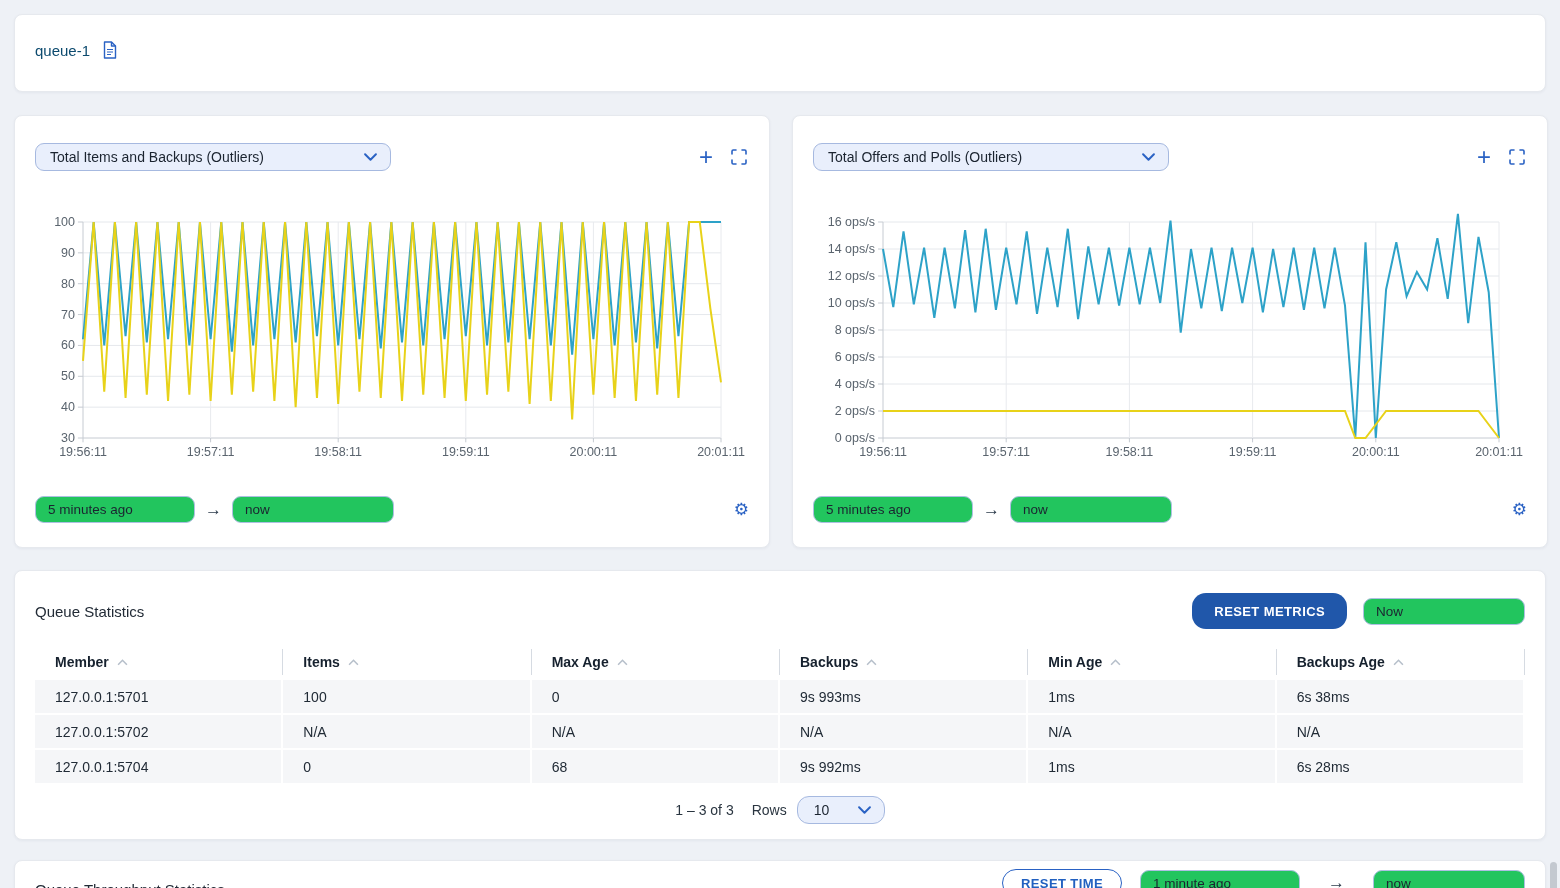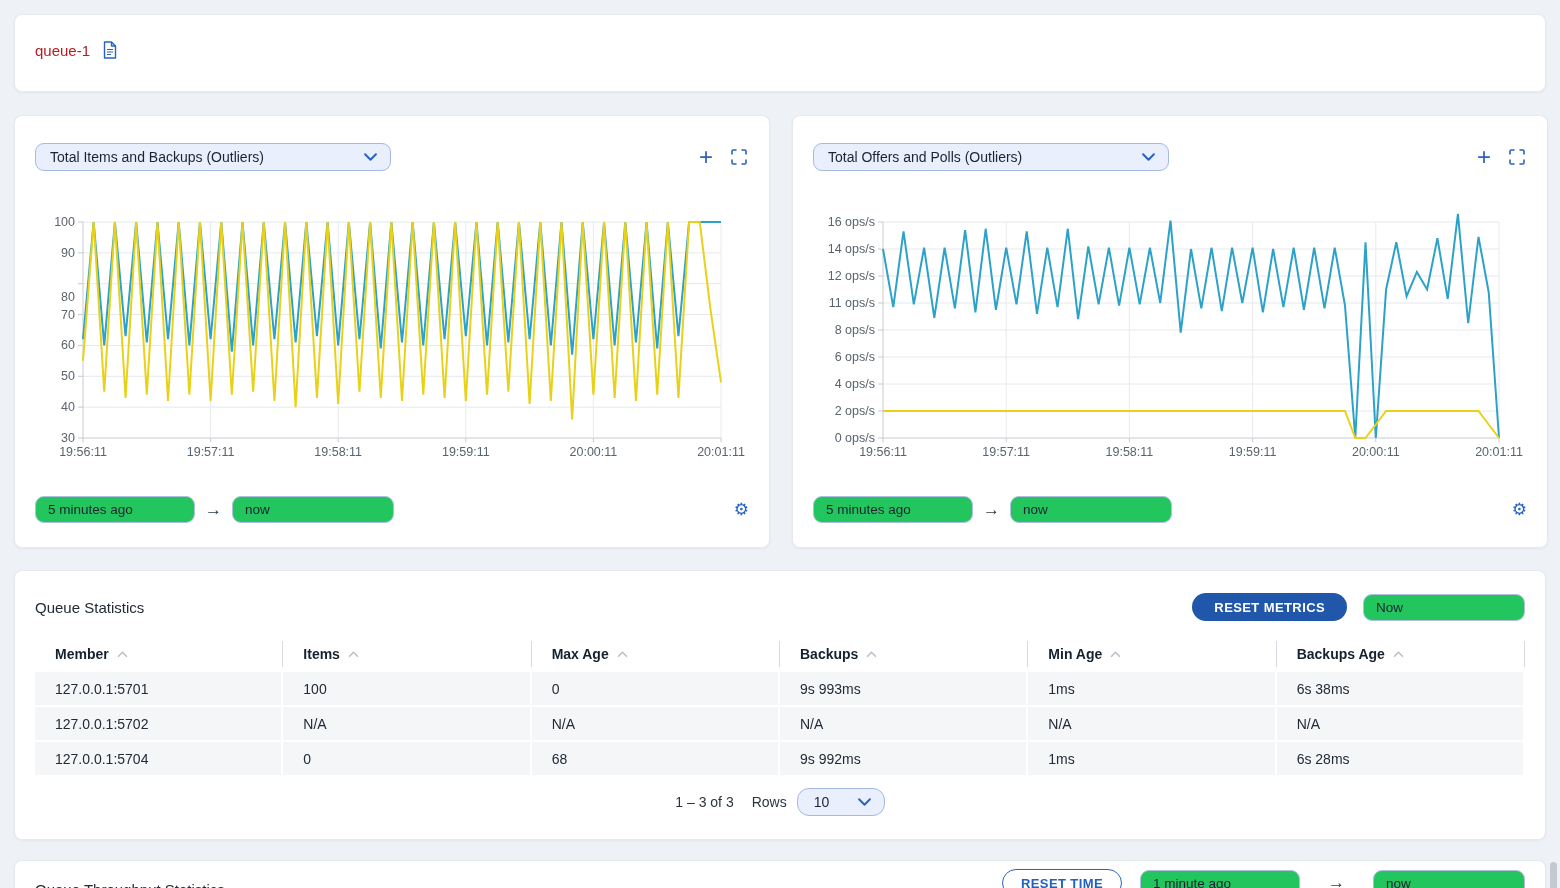--- a/index.html
+++ b/index.html
@@ -6,21 +6,21 @@
   html,body { margin:0; padding:0; }
   body {
     width:1560px; height:888px; position:relative; overflow:hidden;
     background:#eef1f6; font-family:"Liberation Sans", sans-serif; color:#1b2430;
   }
   .panel {
     position:absolute; background:#fff; border:1px solid #e6e9ee; border-radius:8px;
     box-shadow:0 1px 3px rgba(25,39,70,.05);
   }
   .top-panel { left:14px; top:14px; width:1532px; height:78px; display:flex; align-items:flex-start; padding:26px 20px 0; gap:12px; }
-  .page-title { font-size:15px; color:#b91c1c; line-height:20px; }
+  .page-title { font-size:15px; color:#0c4a6e; line-height:20px; }
   .doc-icon { margin-top:0px; cursor:pointer; }
 
   .chart-panel { top:115px; width:756px; height:433px; padding:20px; }
   .chart-panel.left { left:14px; }
   .chart-panel.right { left:792px; }
 
   .panel-head { display:flex; justify-content:space-between; margin-top:7px; }
   .select {
     width:356px; height:28px; background:#e9effc; border:1px solid #a6b9e0; border-radius:9px;
     display:flex; align-items:center; justify-content:space-between; padding:0 13px 0 14px;
@@ -47,21 +47,21 @@
   .w160 { width:160px; } .w162 { width:162px; } .w152 { width:152px; }
   .arrow { margin:0 10px; font-size:17px; color:#2b3a4a; }
   .spacer { flex:1; }
   .gear-icon { color:#2a62c4; font-size:17px; cursor:pointer; line-height:1; }
 
   .stats-panel { left:14px; top:570px; width:1532px; height:270px; padding:0 20px; }
   .stats-head { display:flex; justify-content:space-between; align-items:center; margin-top:22px; }
   .stats-title { font-size:15px; color:#222b36; }
   .stats-controls { display:flex; align-items:center; gap:16px; }
   .btn-primary {
-    height:28px; border:none; border-radius:14px; background:#2057aa; color:#fff;
+    height:36px; border:none; border-radius:14px; background:#2057aa; color:#fff;
     font-family:inherit; font-size:13px; font-weight:700; letter-spacing:.4px; padding:0 22px; cursor:pointer;
   }
   .btn-outline {
     height:28px; border:1.5px solid #2a62c4; border-radius:14px; background:#fff; color:#2160c0;
     font-family:inherit; font-size:13px; font-weight:700; letter-spacing:.4px; padding:0 18px; cursor:pointer;
   }
   .t-head { display:grid; grid-template-columns:repeat(6,1fr); margin-top:20px; }
   .t-hcell {
     height:26px; display:flex; align-items:center; gap:8px; padding-left:20px;
     font-size:14px; font-weight:700; color:#16212e; border-right:1px solid #d6dbe2; cursor:pointer;
@@ -112,21 +112,21 @@
         <svg width="16" height="16" viewBox="0 0 16 16" fill="none" stroke="#2a62c4" stroke-width="1.6" stroke-linecap="round" stroke-linejoin="round">
           <path d="M1 5V2.2C1 1.5 1.5 1 2.2 1H5M11 1h2.8C14.5 1 15 1.5 15 2.2V5M15 11v2.8c0 .7-.5 1.2-1.2 1.2H11M5 15H2.2C1.5 15 1 14.5 1 13.8V11"></path>
         </svg>
       </span>
     </div>
   </div>
   <div class="chart-row">
     <div class="ylabels">
         <span style="top: 0%;">100</span>
         <span style="top: 14.2857%;">90</span>
-        <span style="top: 28.5714%; margin-top: 13px;">80</span>
+        <span style="top: 28.5714%;">80</span>
         <span style="top: 42.8571%;">70</span>
         <span style="top: 57.1429%;">60</span>
         <span style="top: 71.4286%;">50</span>
         <span style="top: 85.7143%;">40</span>
         <span style="top: 100%;">30</span>
       </div>
     <div class="plotwrap">
         <svg viewBox="0 0 1000 400" preserveAspectRatio="none" width="100%" height="100%" style="overflow: visible;">
           <line x1="0" y1="0" x2="1000" y2="0" stroke="#e5e8ec" stroke-width="1" vector-effect="non-scaling-stroke"></line>
           <line x1="-8" y1="0" x2="0" y2="0" stroke="#c6cbd2" stroke-width="1" vector-effect="non-scaling-stroke"></line>
@@ -193,21 +193,21 @@
           <path d="M1 5V2.2C1 1.5 1.5 1 2.2 1H5M11 1h2.8C14.5 1 15 1.5 15 2.2V5M15 11v2.8c0 .7-.5 1.2-1.2 1.2H11M5 15H2.2C1.5 15 1 14.5 1 13.8V11"></path>
         </svg>
       </span>
     </div>
   </div>
   <div class="chart-row">
     <div class="ylabels wide">
         <span style="top: 0%;">16 ops/s</span>
         <span style="top: 12.5%;">14 ops/s</span>
         <span style="top: 25%;">12 ops/s</span>
-        <span style="top: 37.5%;">11 ops/s</span>
+        <span style="top: 37.5%;">10 ops/s</span>
         <span style="top: 50%;">8 ops/s</span>
         <span style="top: 62.5%;">6 ops/s</span>
         <span style="top: 75%;">4 ops/s</span>
         <span style="top: 87.5%;">2 ops/s</span>
         <span style="top: 100%;">0 ops/s</span>
       </div>
     <div class="plotwrap">
         <svg viewBox="0 0 1000 400" preserveAspectRatio="none" width="100%" height="100%" style="overflow: visible;">
           <line x1="0" y1="0" x2="1000" y2="0" stroke="#e5e8ec" stroke-width="1" vector-effect="non-scaling-stroke"></line>
           <line x1="-8" y1="0" x2="0" y2="0" stroke="#c6cbd2" stroke-width="1" vector-effect="non-scaling-stroke"></line>

